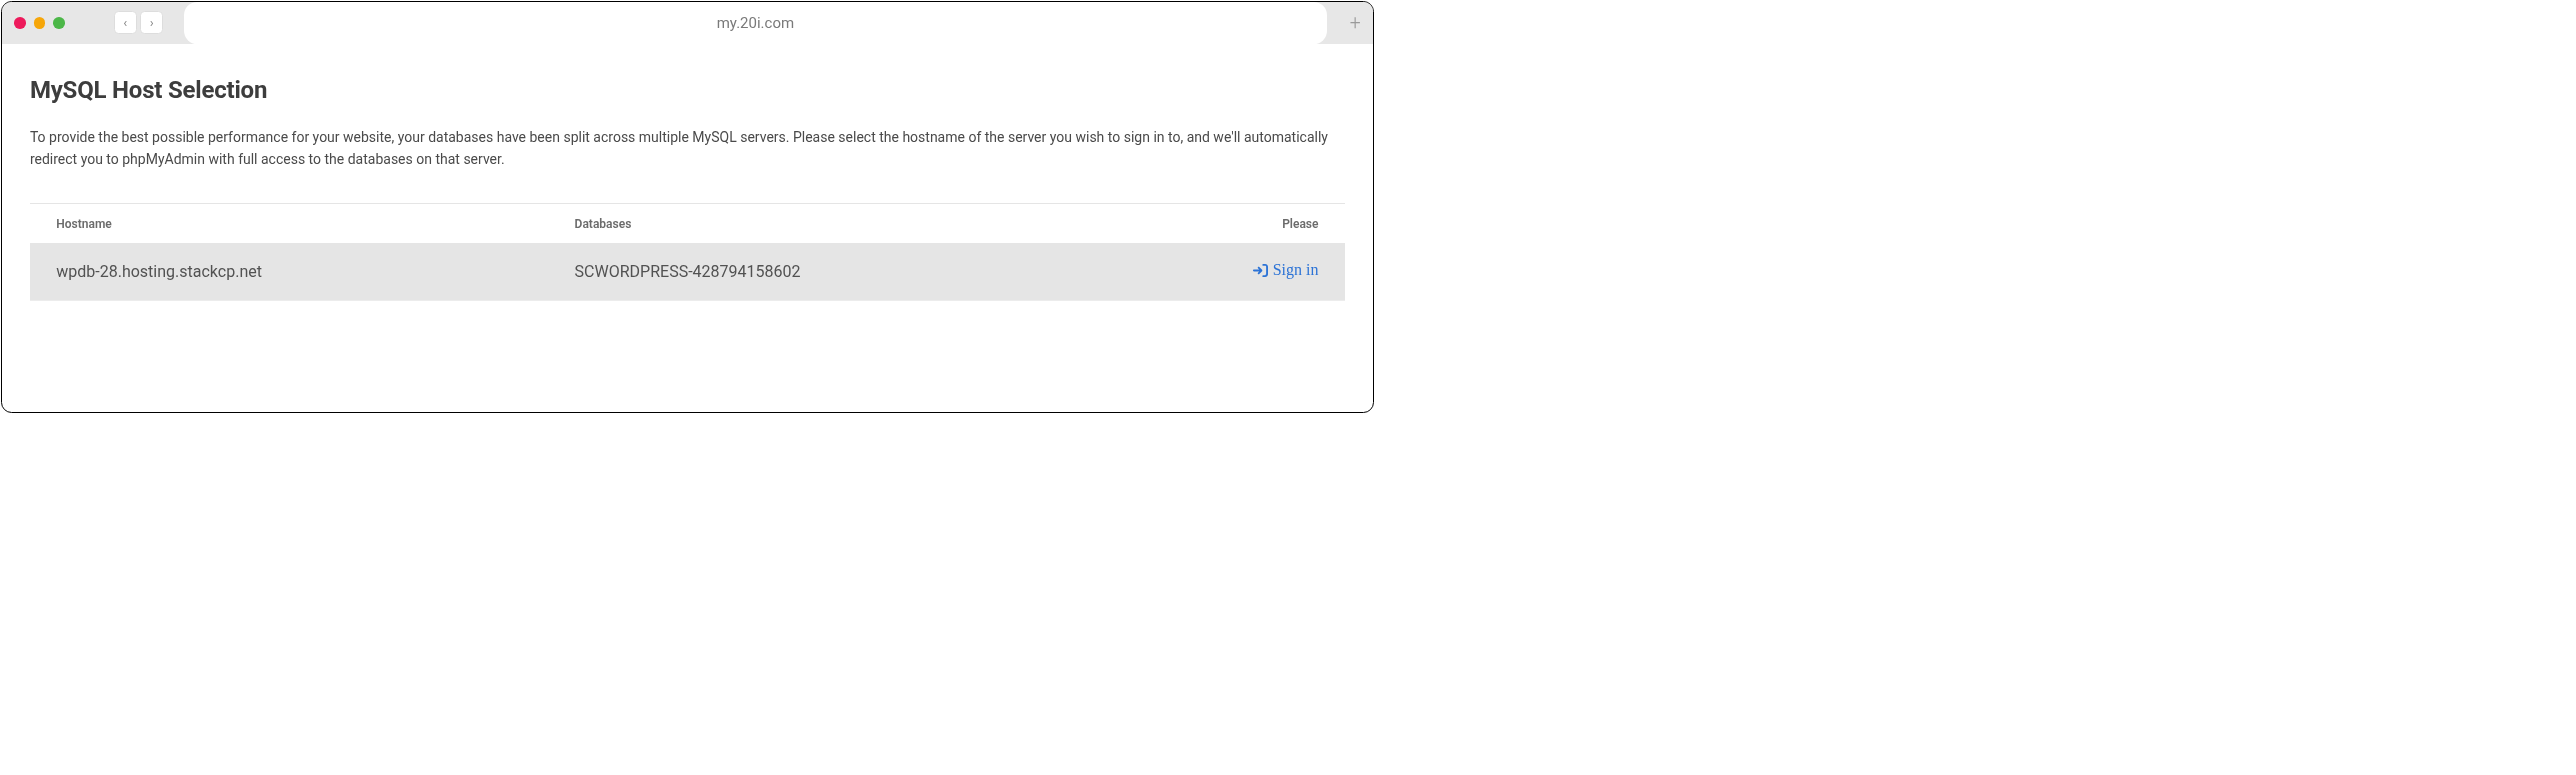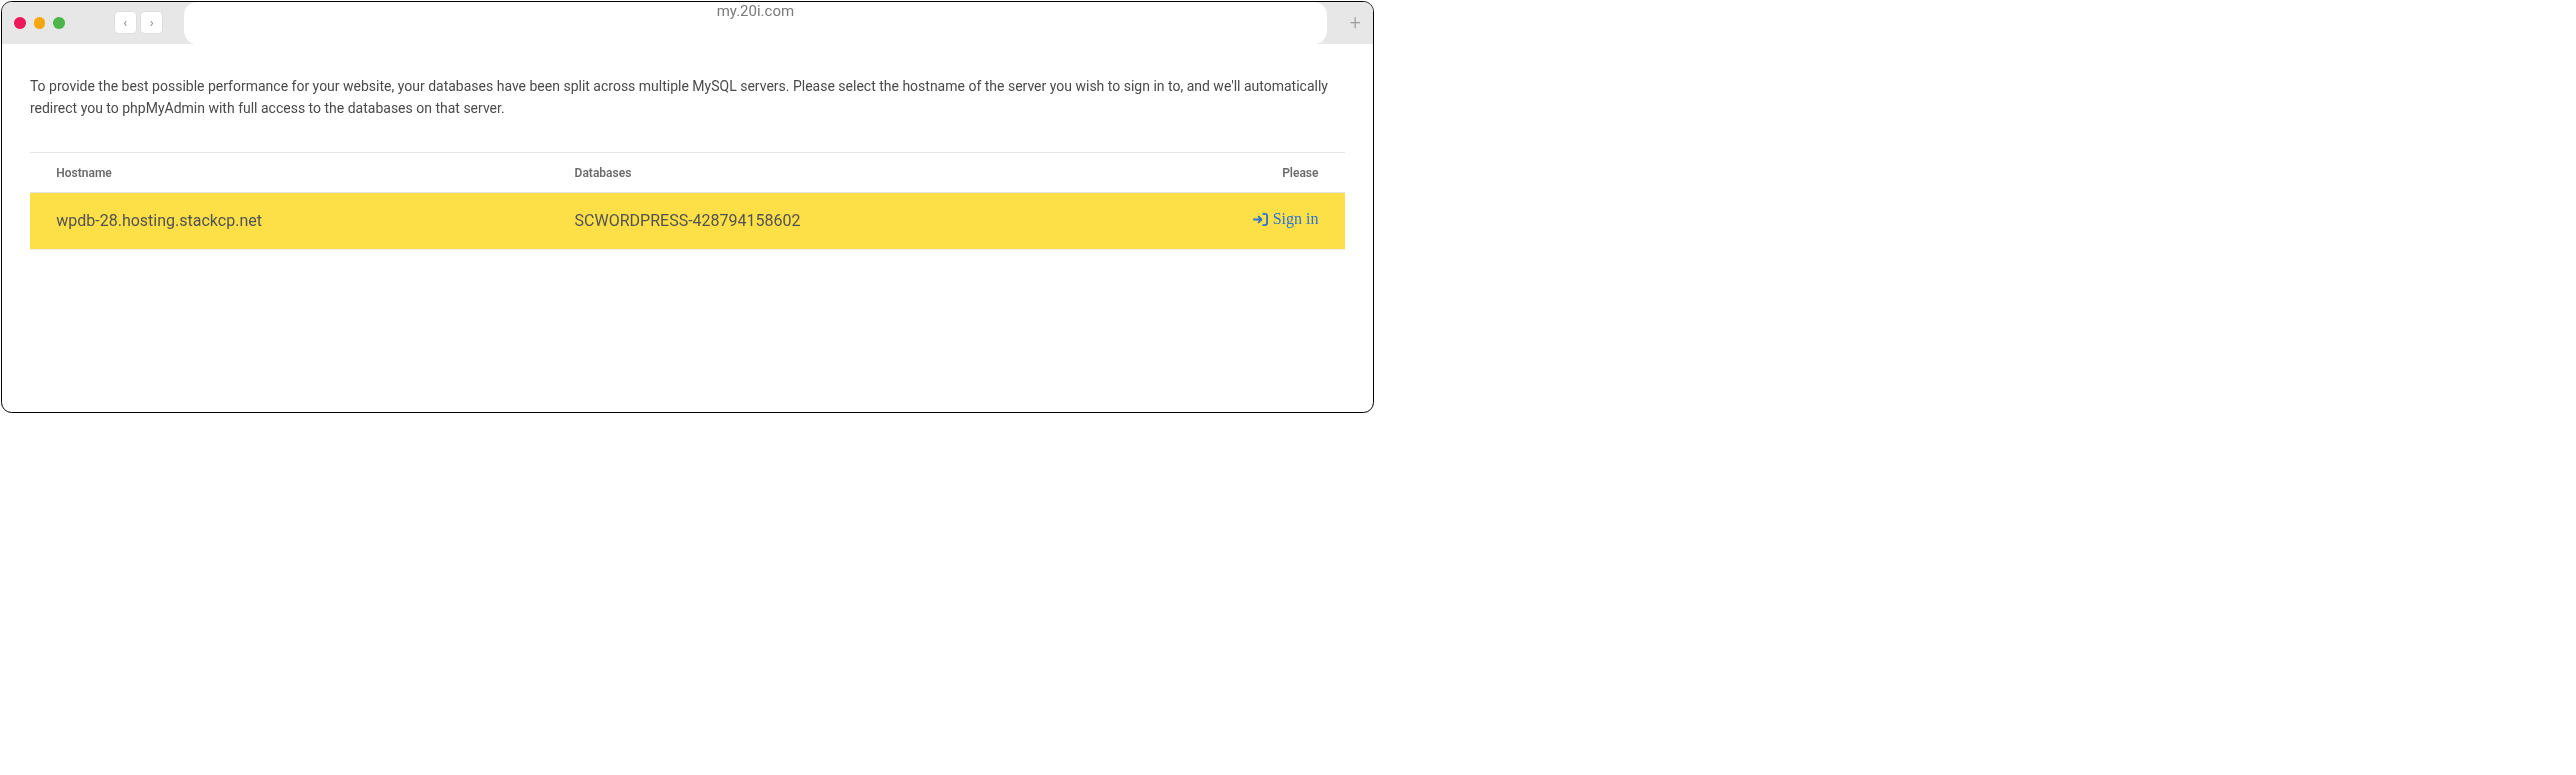--- a/index.html
+++ b/index.html
@@ -34,21 +34,21 @@
 .dot-green { background:#4cb748; }
 .nav-group { display:flex; gap:3.5px; margin-right:14px; }
 .nav-btn {
   width:23px; height:23px; background:#fff; border-radius:4.4px;
   display:flex; align-items:center; justify-content:center;
   color:#888; font-size:13.2px; cursor:pointer; user-select:none;
   border:0.9px solid #ddd;
 }
 .url-bar {
   flex:1; height:42px; background:#fff; border-radius:13.2px;
-  display:flex; justify-content:center;
+  display:flex; align-items:center; justify-content:center;
   color:#7a7a7a; font-size:15px; font-weight:400;
 }
 .newtab { margin-left:16px; color:#9a9a9a; font-size:19.4px; font-weight:300; cursor:pointer; user-select:none; }
 
 .page { padding: 32px 28px 0 28px; }
 .page-title {
   font-size:24px; font-weight:700; color:#3d3d3d;
   margin-bottom:23px; letter-spacing:-0.2px;
 }
 .page-desc {
@@ -61,21 +61,21 @@
   text-align:left; font-weight:600; font-size:12px; color:#6b6b6b;
   padding: 12.3px 26.4px;
   border-top:0.9px solid #e5e5e5;
   border-bottom:0.9px solid #e5e5e5;
   background:#fff;
 }
 .table thead th:last-child { text-align:right; }
 .table tbody td {
   font-size:16px; color:#525252;
   padding: 17.6px 26.4px;
-  background:#fde047;
+  background:#e5e5e5;
   border-bottom:0.9px solid #ececec;
 }
 .table tbody td:last-child { text-align:right; }
 .signin-link {
   color:#2c73d6; text-decoration:none; font-size:16px;
   display:inline-flex; align-items:center; gap:5px; cursor:pointer;font-family:Liberation Serif, serif;
 }
 .signin-icon { width:15px; height:15px; fill:#2c73d6; flex-shrink:0; }
 </style>
 </head>
@@ -99,20 +99,21 @@
     </div>
     <div class="url-bar">
       <span>my.20i.com</span>
     </div>
     <div class="newtab">
       <span>+</span>
     </div>
   </div>
 
   <div class="page">
+    <h1 class="page-title">MySQL Host Selection</h1>
     <p class="page-desc">To provide the best possible performance for your website, your databases have been split across multiple MySQL servers. Please select the hostname of the server you wish to sign in to, and we'll automatically redirect you to phpMyAdmin with full access to the databases on that server.</p>
 
     <table class="table">
       <thead>
         <tr>
           <th>Hostname</th>
           <th>Databases</th>
           <th>Please</th>
         </tr>
       </thead>

